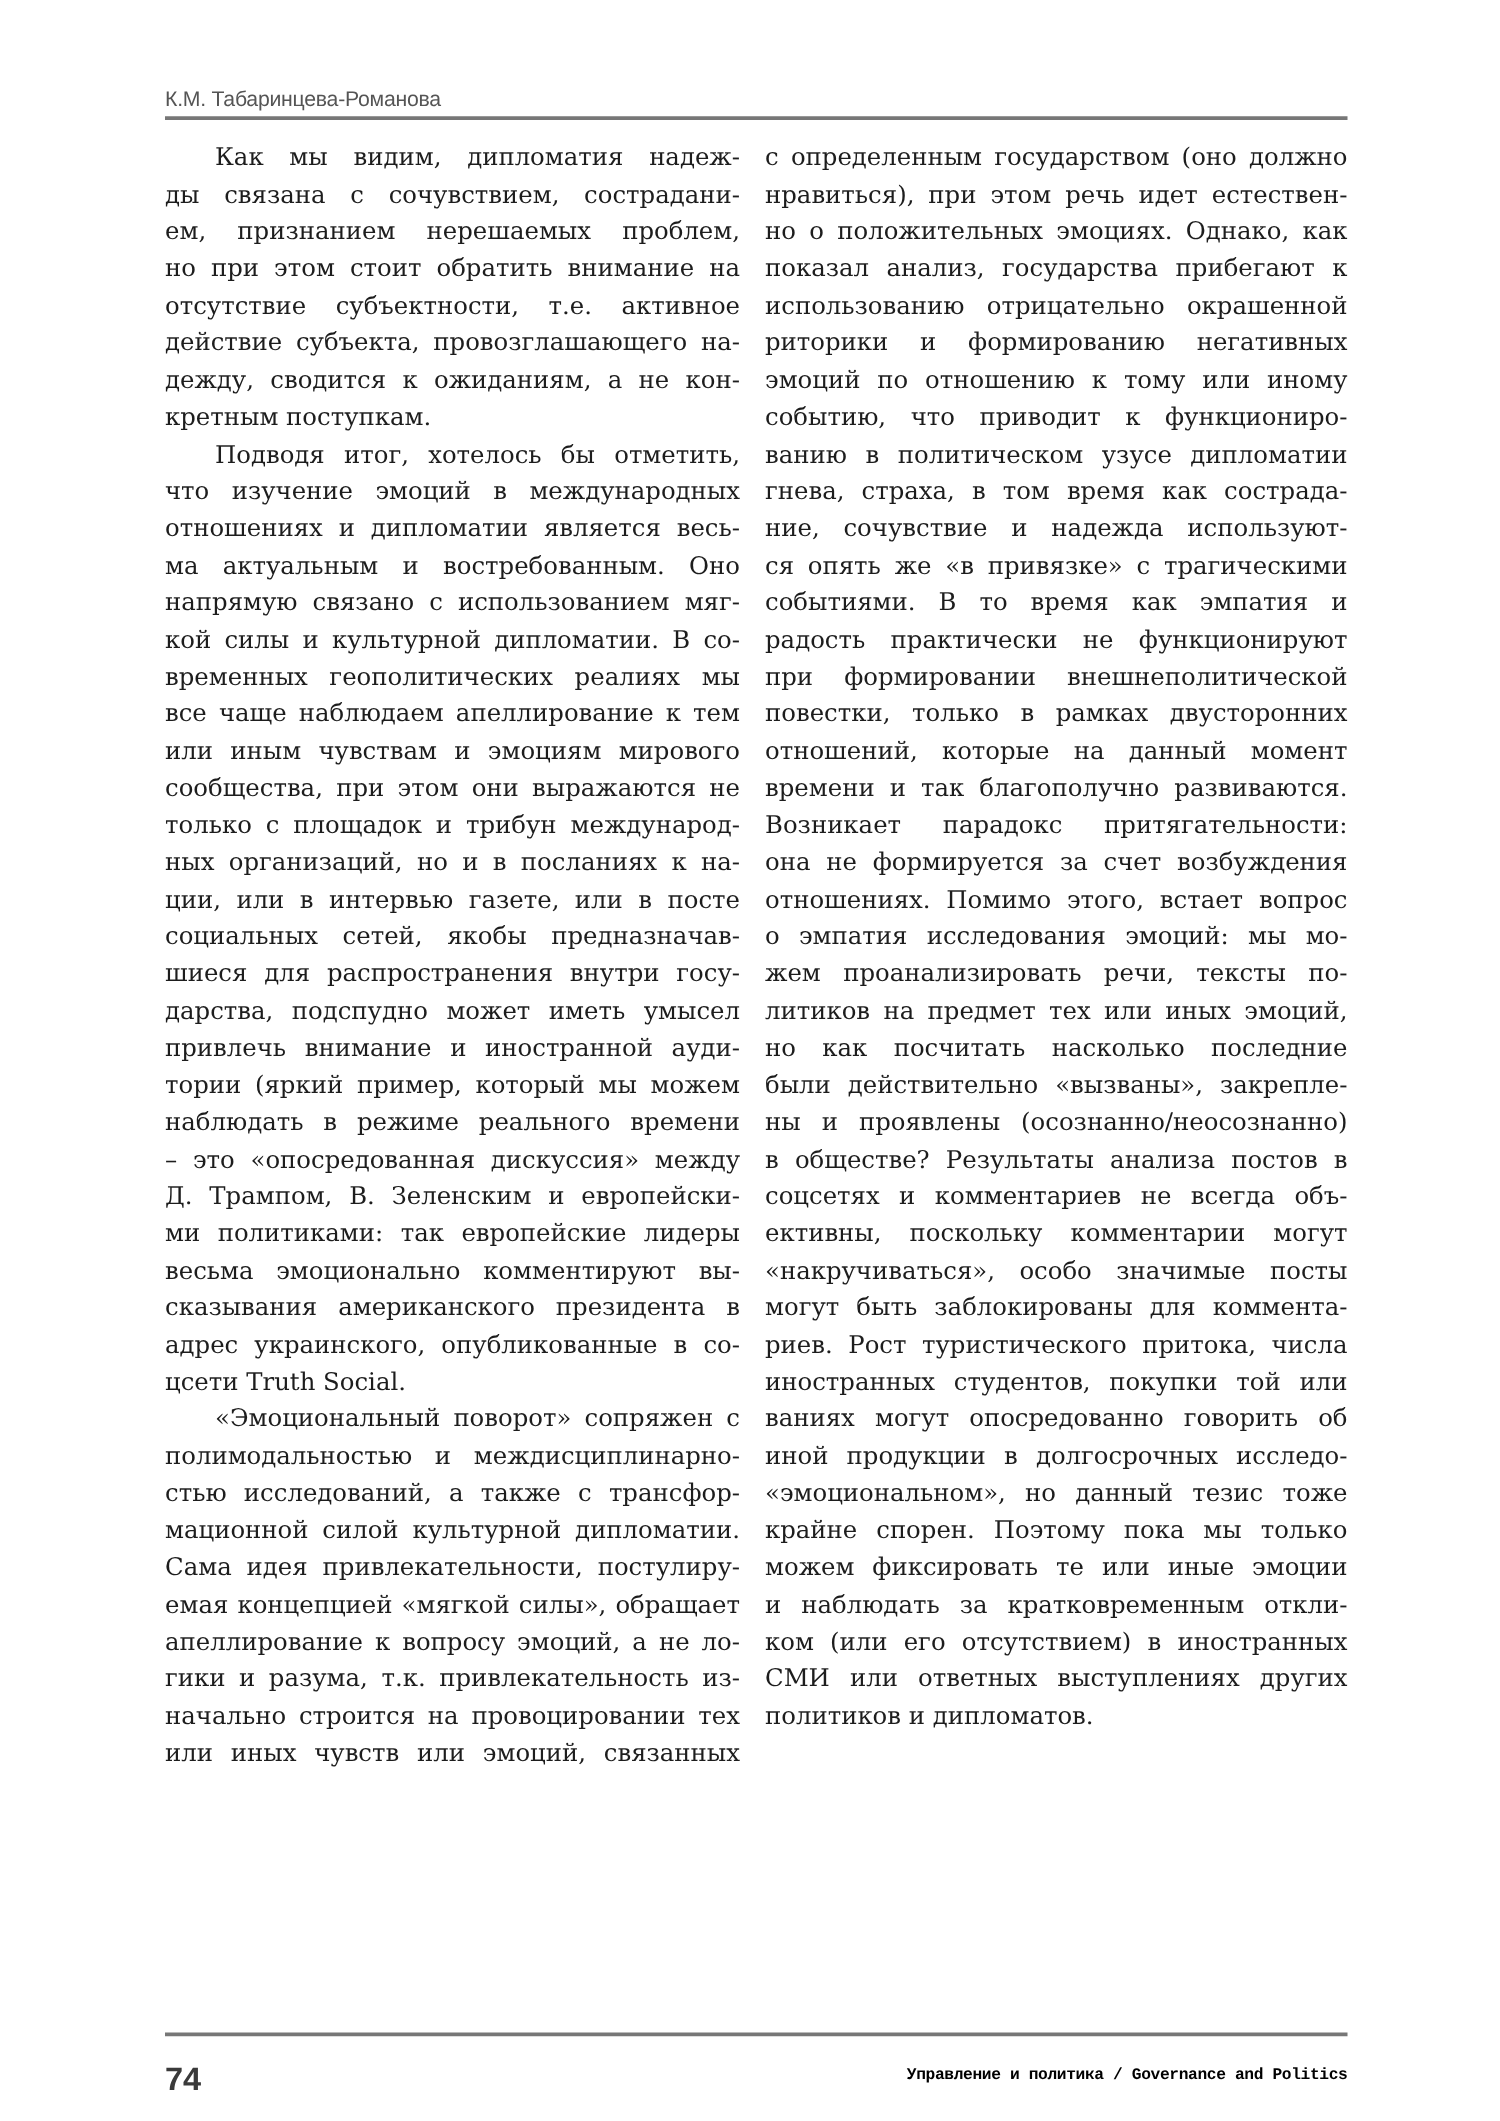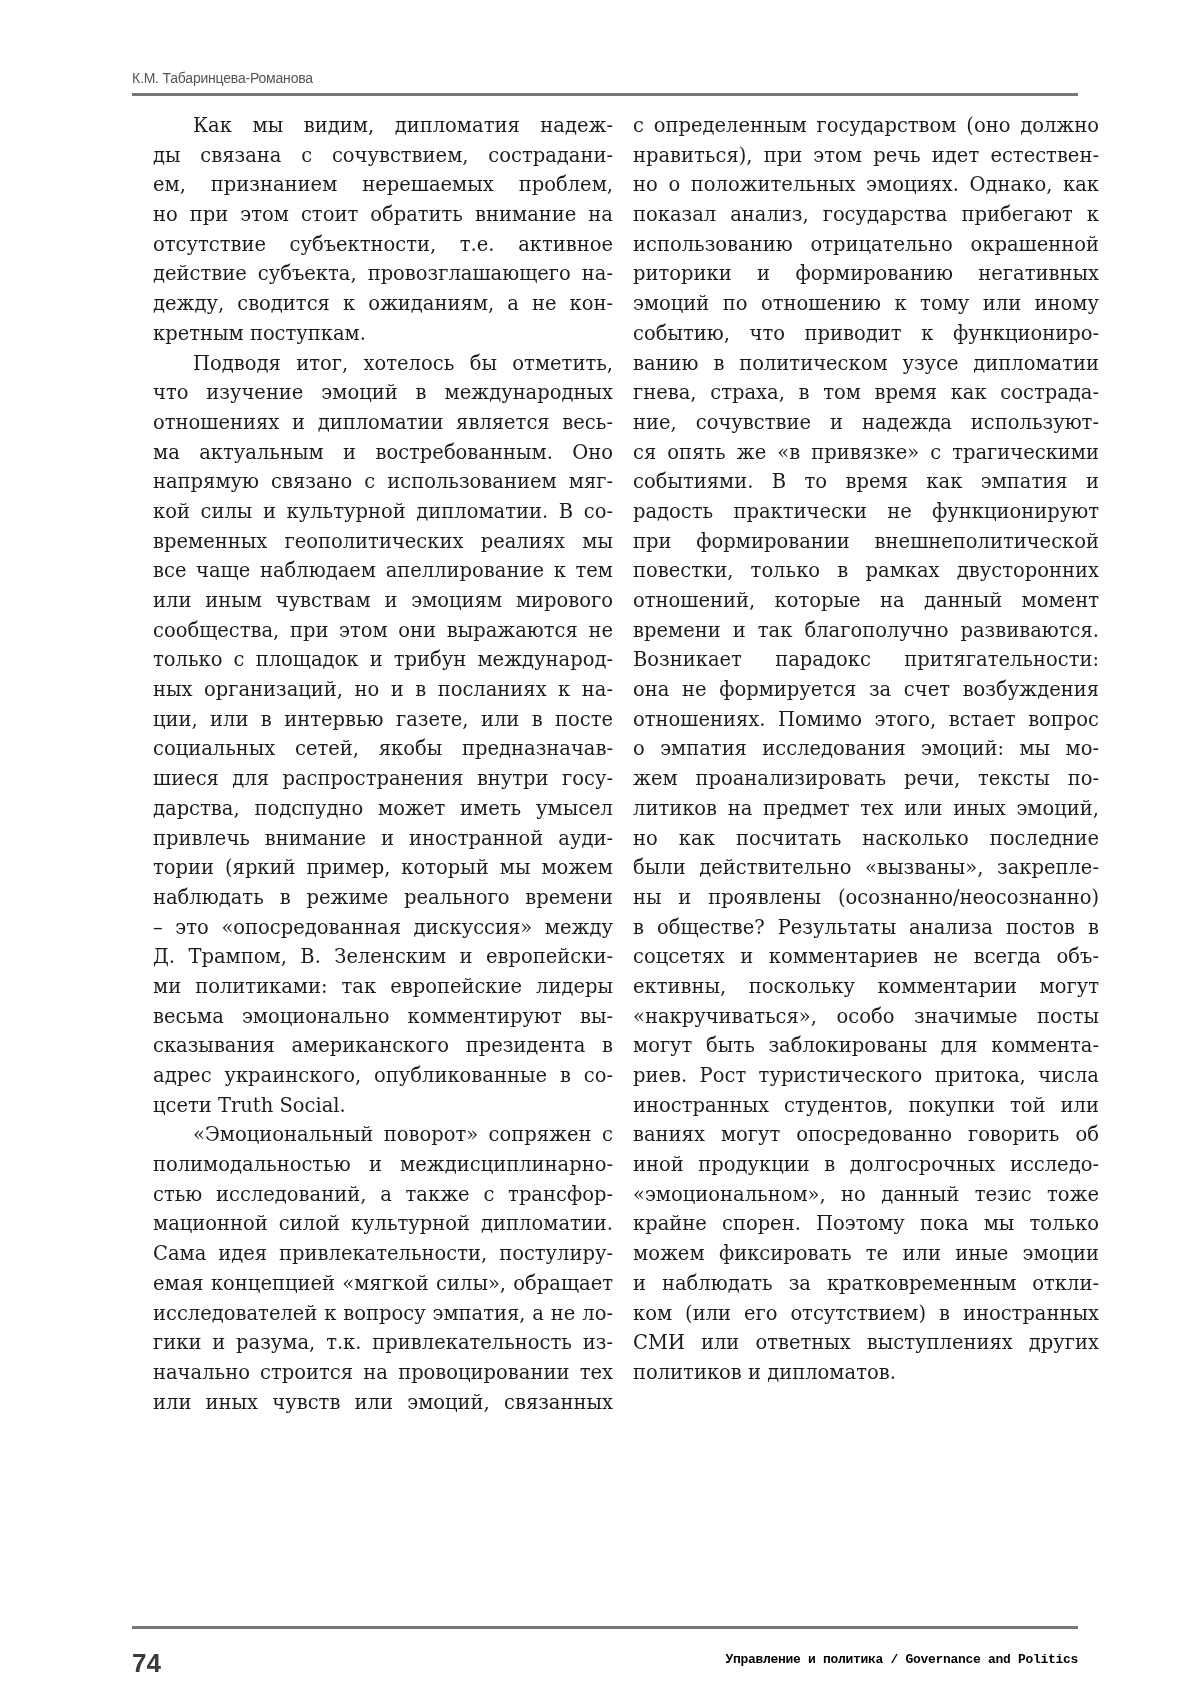--- a/index.html
+++ b/index.html
@@ -1,30 +1,29 @@
 <!DOCTYPE html>
 <html><head>
   <meta charset="utf-8">
   <style>
     html, body { margin: 0; padding: 0; background: #ffffff; }
     body { width: 1200px; height: 1697px; position: relative; overflow: hidden; }
     .running-head {
       position: absolute; left: 132px; top: 70px;
-      font-family: "Liberation Sans", sans-serif; font-size: 14px; color: #555;
+      font-family: "Liberation Sans", sans-serif; font-size: 17px; color: #555;
       letter-spacing: -0.2px;
     }
     .head-rule {
       position: absolute; left: 132px; width: 946px; top: 93px; height: 3px;
       background: #777;
     }
     .col {
       position: absolute; top: 111px;
       font-family: "DejaVu Serif", serif; font-size: 19.5px; color: #1d1d1d;
       line-height: 29.7px;
-      margin-left: 21px;
     }
     .col-left { left: 132px; width: 460px; }
     .col-right { left: 612px; width: 466px; }
     .line { display: block; white-space: nowrap; text-align: justify; text-align-last: justify; height: 29.7px; overflow: hidden; }
     .line.last { text-align-last: left; }
     .line.indent { padding-left: 40px; }
     .foot-rule {
       position: absolute; left: 132px; width: 946px; top: 1626px; height: 3px;
       background: #777;
     }
@@ -78,21 +77,21 @@
     <span class="line">весьма эмоционально комментируют вы-</span>
     <span class="line">сказывания американского президента в</span>
     <span class="line">адрес украинского, опубликованные в со-</span>
     <span class="line last">цсети Truth Social.</span>
     <span class="line indent">«Эмоциональный поворот» сопряжен с</span>
     <span class="line">полимодальностью и междисциплинарно-</span>
     <span class="line">стью исследований, а также с трансфор-</span>
     <span class="line">мационной силой культурной дипломатии.</span>
     <span class="line">Сама идея привлекательности, постулиру-</span>
     <span class="line">емая концепцией «мягкой силы», обращает</span>
-    <span class="line">исследователей к вопросу эмпатия, а не ло-</span>
+    <span class="line">апеллирование к вопросу эмоций, а не ло-</span>
     <span class="line">гики и разума, т.к. привлекательность из-</span>
     <span class="line">начально строится на провоцировании тех</span>
     <span class="line">или иных чувств или эмоций, связанных</span>
   </div>
 <div class="col col-right" id="col-right">
     <span class="line">с определенным государством (оно должно</span>
     <span class="line">нравиться), при этом речь идет естествен-</span>
     <span class="line">но о положительных эмоциях. Однако, как</span>
     <span class="line">показал анализ, государства прибегают к</span>
     <span class="line">использованию отрицательно окрашенной</span>

